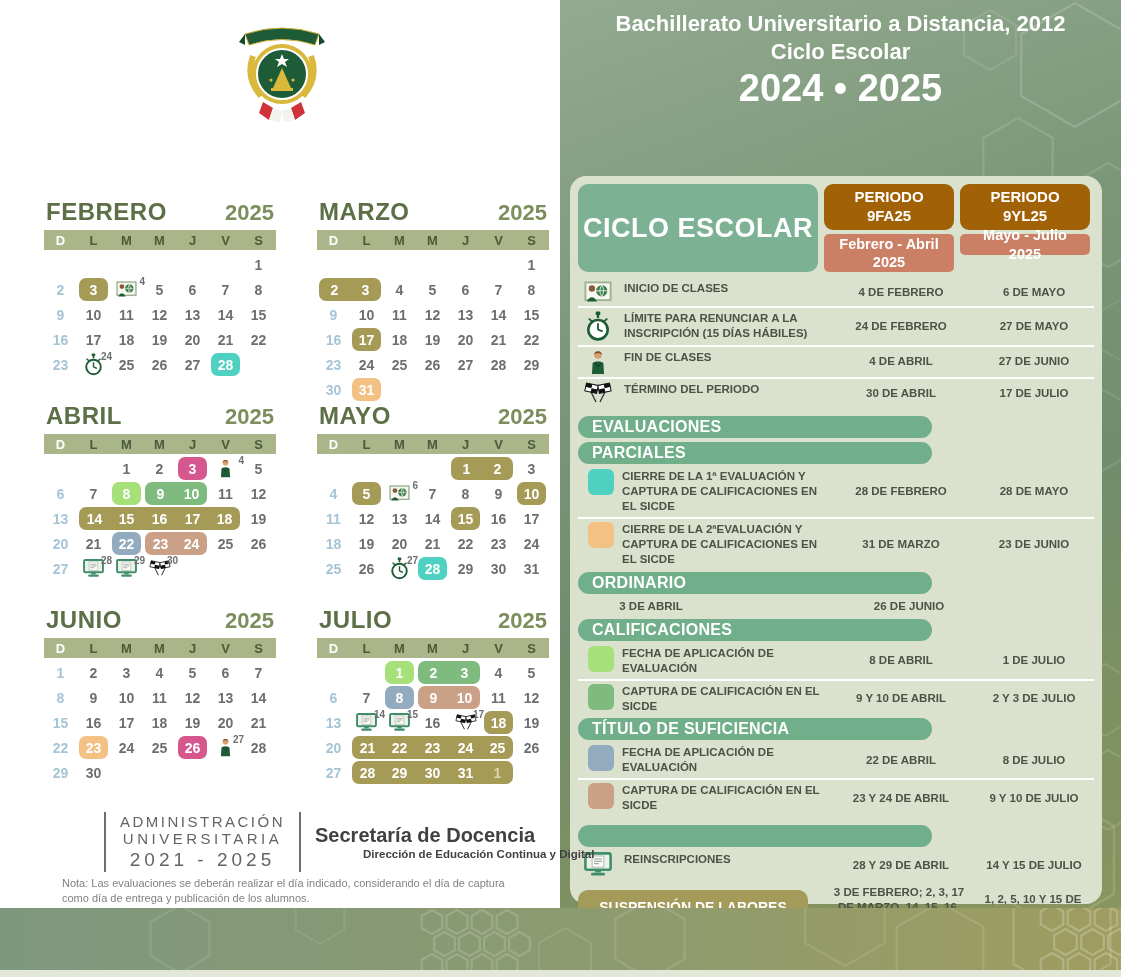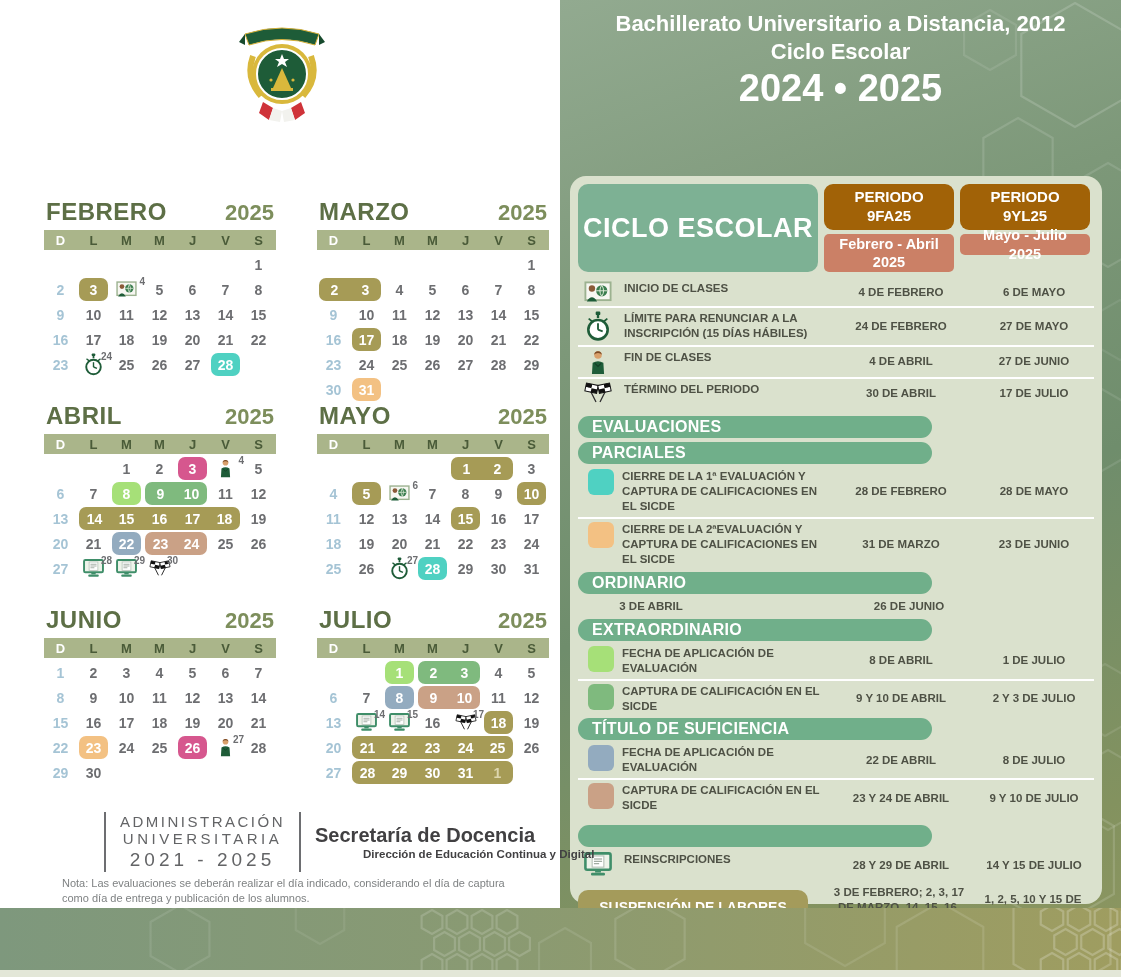--- a/index.html
+++ b/index.html
@@ -240,21 +240,21 @@
           <div class="pc2">23 DE JUNIO</div>
         </div>
         <div class="phead">
           <span>ORDINARIO</span>
         </div>
         <div class="prow k-legend">
           <div class="pc1">3 DE ABRIL</div>
           <div class="pc2">26 DE JUNIO</div>
         </div>
         <div class="phead">
-          <span>EXTRAORDINARIO</span>
+          <span>CALIFICACIONES</span>
         </div>
         <div class="prow k-legend">
           <div class="plab">
             <span class="swatch" style="background: rgb(166, 224, 120);"></span>
             <div class="ptext">FECHA DE APLICACIÓN DE EVALUACIÓN</div>
           </div>
           <div class="pc1">8 DE ABRIL</div>
           <div class="pc2">1 DE JULIO</div>
         </div>
         <div class="prow k-legend line">

